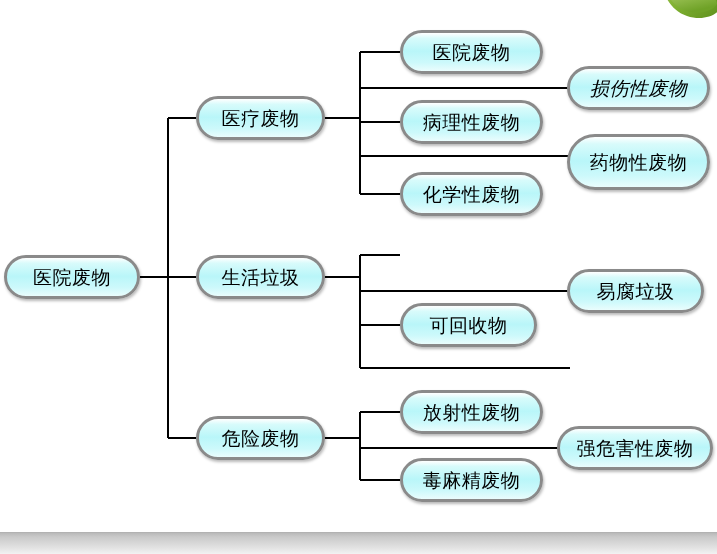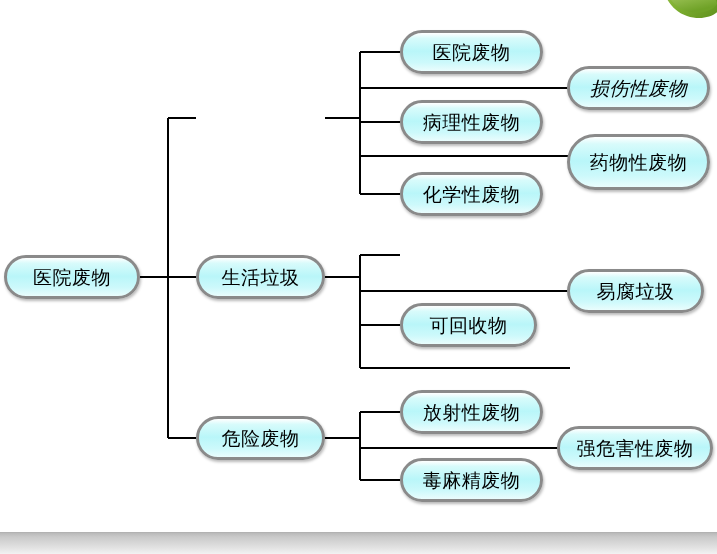--- a/index.html
+++ b/index.html
@@ -128,20 +128,23 @@
       <path d="M360 412 H 400"></path>
       <path d="M360 448 H 560"></path>
       <path d="M360 480 H 400"></path>
     </g>
   </svg>
 
   <div class="node root" style="left:4px; top:255px; width:136px; height:44px;">
     <span class="node-label">医院废物</span>
   </div>
 
+  <div class="node level2" style="left:196px; top:96px; width:129px; height:44px;">
+    <span class="node-label">医疗废物</span>
+  </div>
 
   <div class="node level2" style="left:196px; top:255px; width:129px; height:44px;">
     <span class="node-label">生活垃圾</span>
   </div>
 
   <div class="node level2" style="left:196px; top:416px; width:129px; height:44px;">
     <span class="node-label">危险废物</span>
   </div>
 
   <div class="node leaf" style="left:400px; top:30px; width:143px; height:44px;">

